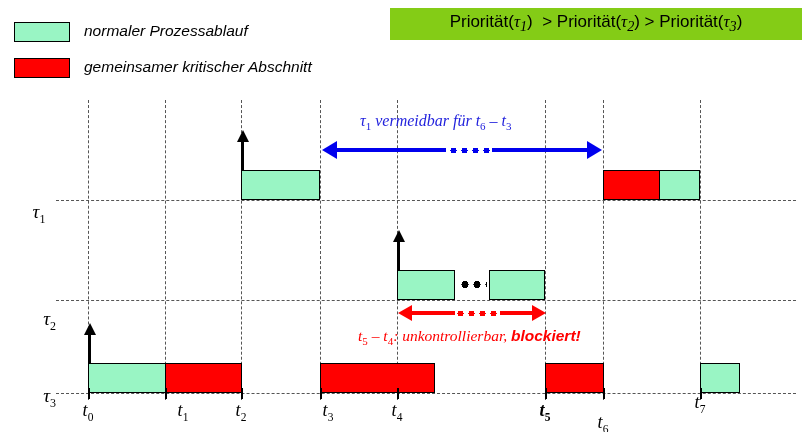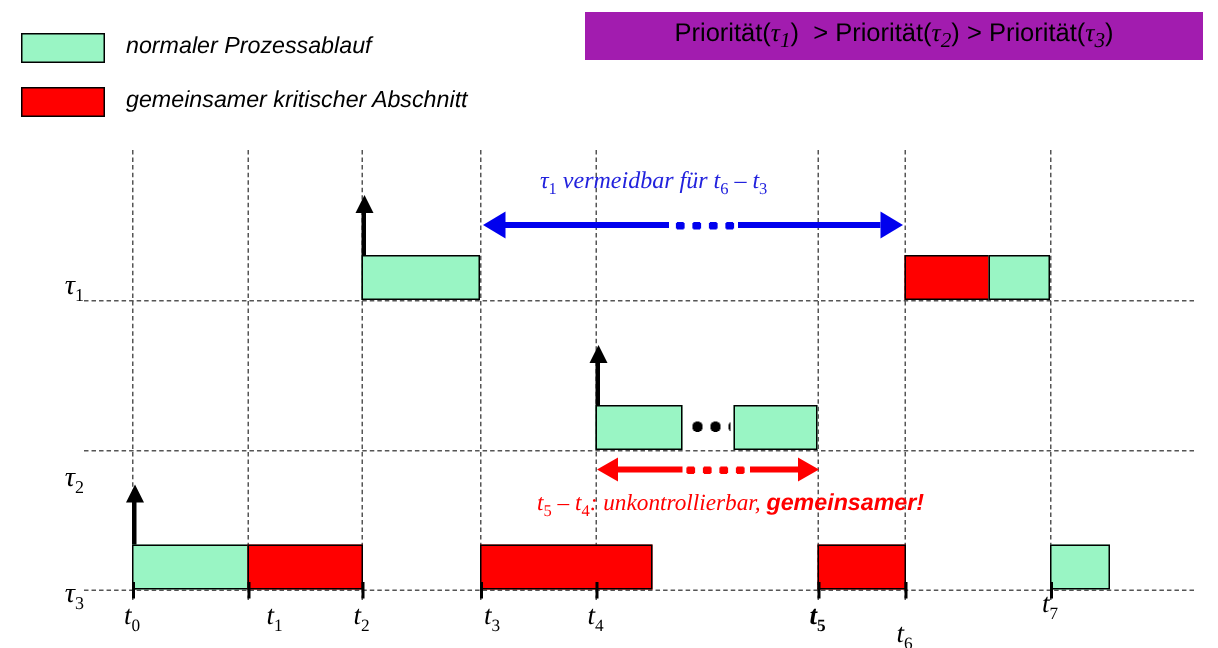--- a/index.html
+++ b/index.html
@@ -32,21 +32,21 @@
     left: 84px;
     white-space: nowrap;
   }
   #legend-label-normal { top: 22px; }
   #legend-label-critical { top: 58px; }
 
   
   #priority-box {
     left: 390px; top: 8px;
     width: 412px; height: 32px;
-    background: #a21caf;
+    background: #84cc16;
     display: flex; align-items: center; justify-content: center;
     font-size: 17px;
     white-space: nowrap;
   }
   #priority-box .tau { font-style: italic; font-family: "Liberation Serif", serif; }
 
   
   #chart { left: 0; top: 100px; width: 812px; height: 332px; }
 
   .gridline-v {
@@ -175,21 +175,21 @@
   <div class="abs gridline-v" style="left:88px;"></div>
   <div class="abs gridline-v" style="left:165px;"></div>
   <div class="abs gridline-v" style="left:241px;"></div>
   <div class="abs gridline-v" style="left:320px;"></div>
   <div class="abs gridline-v" style="left:397px;"></div>
   <div class="abs gridline-v" style="left:545px;"></div>
   <div class="abs gridline-v" style="left:603px;"></div>
   <div class="abs gridline-v" style="left:700px;"></div>
 
   <div class="abs baseline" style="top:100px;"></div>
-  <div class="abs row-label" style="top:80px;">
+  <div class="abs row-label" style="top:101px;text-align:center;">
     τ<sub>1</sub>
   </div>
   <div class="abs release-arrow" style="left:241px; top:40px; height:60px;"></div>
   <div class="abs block normal" style="left:241px; top:70px; width:79px;"></div>
   <div class="abs block critical" style="left:603px; top:70px; width:57px;"></div>
   <div class="abs block normal" style="left:659.4px; top:70px; width:41px;"></div>
 
   <div class="abs baseline" style="top:200px;"></div>
   <div class="abs row-label" style="top:208px;">
     τ<sub>2</sub>
@@ -239,14 +239,14 @@
   <div class="abs ann-dots red" style="left:455px; top:210.5px; width:45px;"></div>
   <div class="abs ann-line red" style="left:500px; top:211px; width:32px;"></div>
   <div class="abs ann-head right red" style="left:532px; top:205px;"></div>
 </div>
 
 <div class="abs ann-text" id="blue-annotation-text">
   <span>τ<sub>1</sub></span><span> vermeidbar für t</span><sub>6</sub><span> – t</span><sub>3</sub>
 </div>
 
 <div class="abs ann-text" id="red-annotation-text">
-  <span>t</span><sub>5</sub><span> – t</span><sub>4</sub><span>: unkontrollierbar, </span><b>gemeinsamer!</b>
+  <span>t</span><sub>5</sub><span> – t</span><sub>4</sub><span>: unkontrollierbar, </span><b>blockiert!</b>
 </div>
 
 </body></html>

